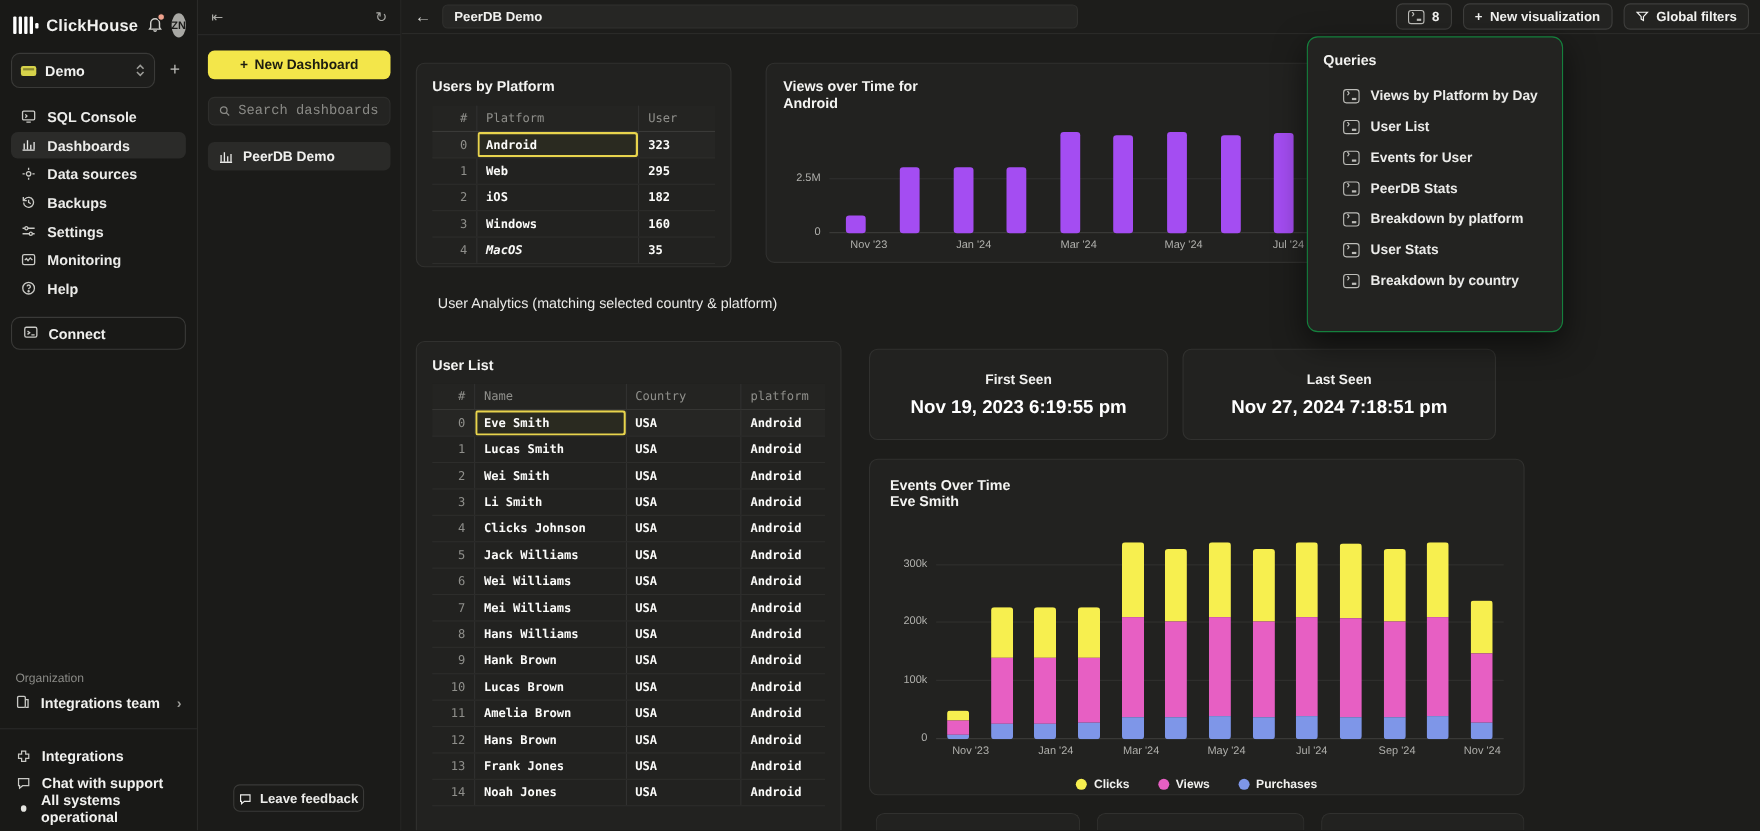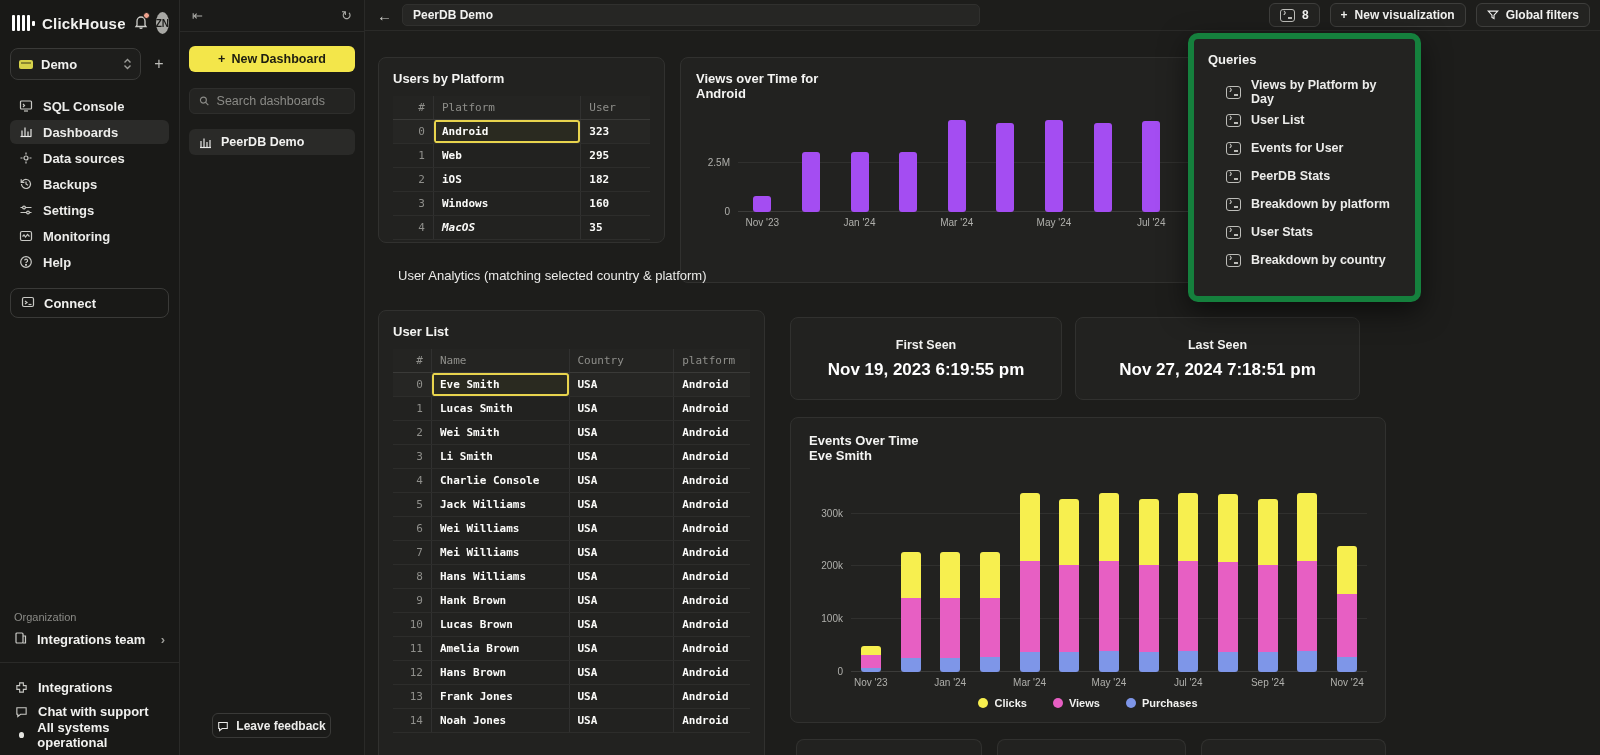--- a/index.html
+++ b/index.html
@@ -51,21 +51,21 @@
     display:flex; flex-direction:column; flex-shrink:0; position:relative; }
   .p2-top { height:32px; display:flex; align-items:center; justify-content:space-between;
     padding:0 12px; border-bottom:1px solid #2a2a28; color:#9c9c98; }
   .icon-btn { cursor:pointer; font-size:13px; color:#a9a9a5; background:none; border:none; }
   .new-dash-btn { margin:14px 9px 0 9px; height:26px; background:#f3e64a; color:#1d1d10;
     border:none; border-radius:6px; font-size:12.5px; font-weight:700; cursor:pointer;
     display:flex; align-items:center; justify-content:center; gap:6px; font-family:inherit; }
   .search-box { margin:16px 9px 0 9px; height:26px; background:#242422; border:1px solid #2e2e2c;
     border-radius:6px; display:flex; align-items:center; gap:7px; padding:0 9px; }
   .search-box input { background:transparent; border:none; outline:none; color:#ffffff;
-    font-size:12.5px; width:100%; font-family:Liberation Sans, sans-serif; }
+    font-size:12.5px; width:100%; font-family:Liberation Mono, monospace; }
   .search-box input::placeholder { color:#8a8a86; }
   .dash-item { margin:15px 9px 0 9px; height:26px; background:#2a2a28; border-radius:6px;
     display:flex; align-items:center; gap:9px; padding:0 10px; font-size:12.5px; font-weight:700; cursor:pointer; }
   .feedback-btn { position:absolute; left:32px; right:33px; bottom:17px; height:25px;
     border:1px solid #3a3a38; background:transparent; border-radius:6px; color:#ececea;
     font-size:12px; font-weight:700; cursor:pointer; display:flex; align-items:center;
     justify-content:center; gap:7px; font-family:inherit; }
 
   
   .main { position:relative; flex:1; height:755px; background:#1d1d1b; overflow:hidden; }
@@ -106,29 +106,29 @@
   .plot-wrap { position:relative; margin-left:42px; flex:0 0 auto; }
   .gridline { position:absolute; left:0; right:0; height:1px; background:#30302e; }
   .gridline.base { background:#3c3c3a; }
   .gtick { position:absolute; right:100%; margin-right:8px; transform:translateY(-50%);
     font-size:10px; color:#auto; color:#b0b0ac; white-space:nowrap; }
   .bars-row { position:absolute; left:0; right:0; bottom:0; top:0; display:flex; align-items:flex-end; }
   .bar-slot { flex:1; display:flex; justify-content:center; align-items:flex-end; height:100%; }
   .vbar { width:18px; background:#a44df2; border-radius:3px; }
   .sbar { width:20px; display:flex; flex-direction:column-reverse; border-radius:3px; overflow:hidden; }
   .sbar i { display:block; width:100%; }
-  .xlabels { display:flex; margin-left:42px; margin-top:5px; }
+  .xlabels { display:flex; margin-left:54px; margin-top:5px; }
   .xlabels span { flex:1; text-align:center; font-size:10px; color:#b0b0ac; white-space:nowrap; }
-  .legend { display:flex; justify-content:center; gap:26px; margin-top:9px;align-items:center; }
+  .legend { display:flex; justify-content:center; gap:26px; margin-top:19px;align-items:center; }
   .legend .litem { display:flex; align-items:center; gap:6px; font-size:11px; font-weight:700; color:#f1f1ef; }
   .ldot { width:10px; height:10px; border-radius:50%; }
 
   
   .queries-pop { position:absolute; left:823px; top:33px; width:233px; height:269px;
-    background:#232321; border:6px solid #15803d; border-radius:10px; z-index:50;
+    background:#232321; border:1px solid #15803d; border-radius:10px; z-index:50;
     box-shadow:0 10px 28px rgba(0,0,0,.55); padding:13px 14px; }
   .qp-title { font-size:13px; font-weight:700; margin-bottom:11px; }
   .qp-item { display:flex; align-items:center; gap:10px; height:28px; padding-left:18px;
     font-size:12.5px; font-weight:600; color:#ececea; cursor:pointer; border-radius:5px; }
   .term-icon { width:15px; height:13px; border:1.2px solid #bdbdb9; border-radius:3px;
     position:relative; flex-shrink:0; }
   .term-icon:before { content:"›"; position:absolute; left:2px; top:-3px; font-size:10px; color:#bdbdb9; }
   .term-icon:after { content:""; position:absolute; left:7px; bottom:2px; width:4px; height:1.2px; background:#bdbdb9; }
 
   .stub-card { position:absolute; top:739px; height:16px; background:#222220;
@@ -381,21 +381,21 @@
             <span class="tcell" style="width: 70px;">160</span>
           </div>
           <div class="trow">
             <span class="tcell" style="width: 40px;">4</span>
             <span class="tcell" style="width: 148px; font-style: italic;">MacOS</span>
             <span class="tcell" style="width: 70px;">35</span>
           </div>
         </div>
     </div>
 
-    <div class="card" style="left:315px; top:57px; width:706px; height:226px;">
+    <div class="card" style="left:331px; top:57px; width:706px; height:182px;">
       <div class="chart-pad">
         <div class="card-title">Views over Time for</div>
         <div class="card-title" style="margin-bottom:9px;">Android</div>
         <div class="plot-wrap" id="chart1-plot" style="height:102px;">
             <div class="gridline base" style="bottom: 0px;">
               <span class="gtick">0</span>
             </div>
             <div class="gridline" style="bottom: 48.5714px;">
               <span class="gtick">2.5M</span>
             </div>
@@ -489,21 +489,21 @@
             <span class="tcell" style="width: 77px;">Android</span>
           </div>
           <div class="trow">
             <span class="tcell" style="width: 38px;">3</span>
             <span class="tcell" style="width: 138px;">Li Smith</span>
             <span class="tcell" style="width: 105px;">USA</span>
             <span class="tcell" style="width: 77px;">Android</span>
           </div>
           <div class="trow">
             <span class="tcell" style="width: 38px;">4</span>
-            <span class="tcell" style="width: 138px;">Charlie Console</span>
+            <span class="tcell" style="width: 138px;">Clicks Johnson</span>
             <span class="tcell" style="width: 105px;">USA</span>
             <span class="tcell" style="width: 77px;">Android</span>
           </div>
           <div class="trow">
             <span class="tcell" style="width: 38px;">5</span>
             <span class="tcell" style="width: 138px;">Jack Williams</span>
             <span class="tcell" style="width: 105px;">USA</span>
             <span class="tcell" style="width: 77px;">Android</span>
           </div>
           <div class="trow">

